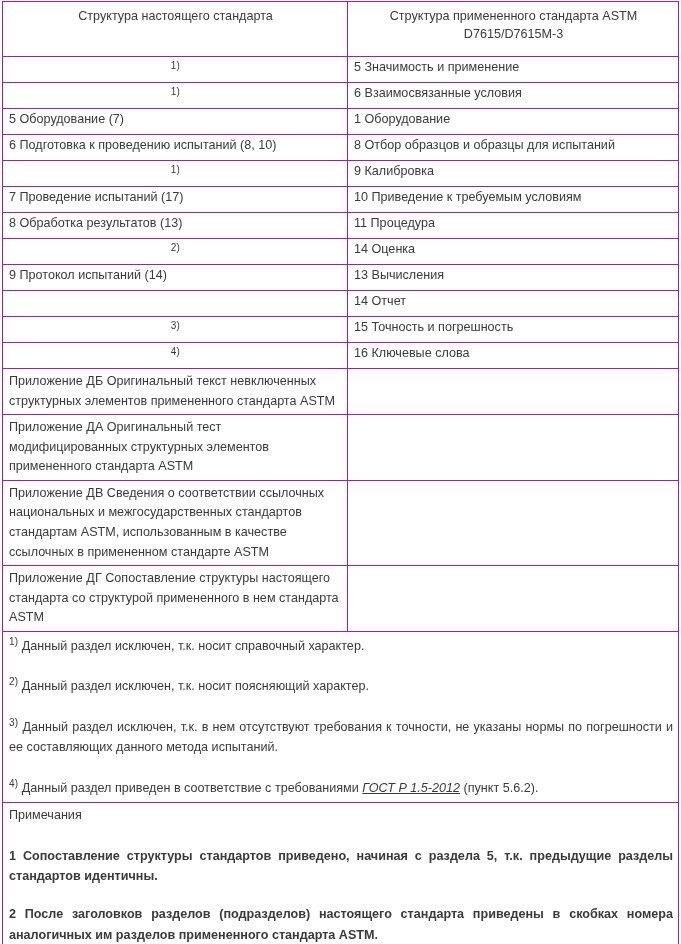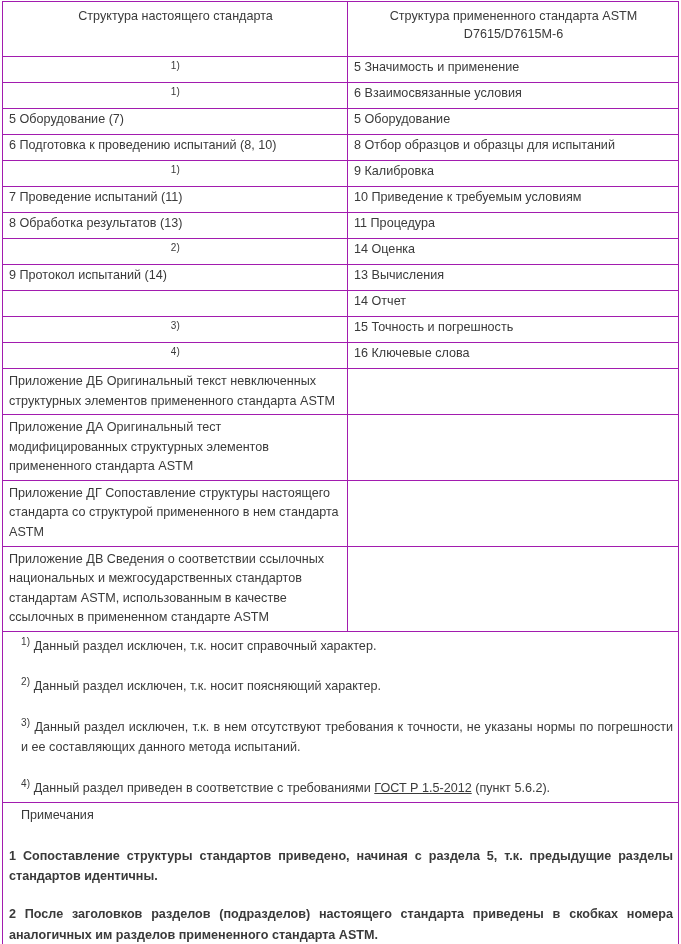--- a/index.html
+++ b/index.html
@@ -76,40 +76,41 @@
     padding-bottom: 3px;
     line-height: 1.55;
   }
 
   
   td.footnotes-cell {
     padding: 5px 8px 10px 6px;
     line-height: 1.62;
   }
   .footnote {
-    margin: 0 0 18px 12px;
+    margin: 0 0 18px 0;
     text-align: justify;
   }
   .footnote:last-child { margin-bottom: 2px; }
   .footnote .marker {
     font-size: 10px;
     vertical-align: super;
     letter-spacing: 0.2px;
   }
   .footnote .linkref {
     text-decoration: underline;
+    font-style: italic;
   }
 
   
   td.notes-cell {
     padding: 16px 8px 16px 6px;
     line-height: 1.62;
   }
   .notes-title {
-    margin: 0 0 20px 12px;
+    margin: 0 0 20px 0;
   }
   .note-item {
     margin: 0 0 18px 0;
     text-align: justify;
     font-weight: bold;
   }
   .note-item:last-child { margin-bottom: 22px; }
 </style>
 </head>
 <body>
@@ -122,57 +123,57 @@
       <col class="col-right">
     </colgroup>
     <tbody>
 
       <tr class="header-row">
         <td>
           <span class="hdr-line">Структура настоящего стандарта</span>
         </td>
         <td>
           <span class="hdr-line">Структура примененного стандарта ASTM</span>
-          <span class="hdr-line">D7615/D7615M-6</span>
+          <span class="hdr-line">D7615/D7615M-3</span>
         </td>
       </tr>
 
       <tr class="map-row">
         <td class="cell-note">
           <span class="marker">1)</span>
         </td>
         <td>5 Значимость и применение</td>
       </tr>
 
       <tr class="map-row">
         <td class="cell-note">
           <span class="marker">1)</span>
         </td>
         <td>6 Взаимосвязанные условия</td>
       </tr>
 
       <tr class="map-row">
         <td>5 Оборудование (7)</td>
-        <td>5 Оборудование</td>
+        <td>1 Оборудование</td>
       </tr>
 
       <tr class="map-row">
         <td>6 Подготовка к проведению испытаний (8, 10)</td>
         <td>8 Отбор образцов и образцы для испытаний</td>
       </tr>
 
       <tr class="map-row">
         <td class="cell-note">
           <span class="marker">1)</span>
         </td>
         <td>9 Калибровка</td>
       </tr>
 
       <tr class="map-row">
-        <td>7 Проведение испытаний (11)</td>
+        <td>7 Проведение испытаний (17)</td>
         <td>10 Приведение к требуемым условиям</td>
       </tr>
 
       <tr class="map-row">
         <td>8 Обработка результатов (13)</td>
         <td>11 Процедура</td>
       </tr>
 
       <tr class="map-row">
         <td class="cell-note">
@@ -209,26 +210,26 @@
         <td>Приложение ДБ Оригинальный текст невключенных структурных элементов примененного стандарта ASTM</td>
         <td></td>
       </tr>
 
       <tr class="appendix-row">
         <td>Приложение ДА Оригинальный тест модифицированных структурных элементов примененного стандарта ASTM</td>
         <td></td>
       </tr>
 
       <tr class="appendix-row">
+        <td>Приложение ДВ Сведения о соответствии ссылочных национальных и межгосударственных стандартов стандартам ASTM, использованным в качестве ссылочных в примененном стандарте ASTM</td>
+        <td></td>
+      </tr>
+
+      <tr class="appendix-row">
         <td>Приложение ДГ Сопоставление структуры настоящего стандарта со структурой примененного в нем стандарта ASTM</td>
-        <td></td>
-      </tr>
-
-      <tr class="appendix-row">
-        <td>Приложение ДВ Сведения о соответствии ссылочных национальных и межгосударственных стандартов стандартам ASTM, использованным в качестве ссылочных в примененном стандарте ASTM</td>
         <td></td>
       </tr>
 
       <tr>
         <td class="footnotes-cell" colspan="2">
 
           <p class="footnote">
             <span class="marker">1)</span>
             <span>Данный раздел исключен, т.к. носит справочный характер.</span>
           </p>

